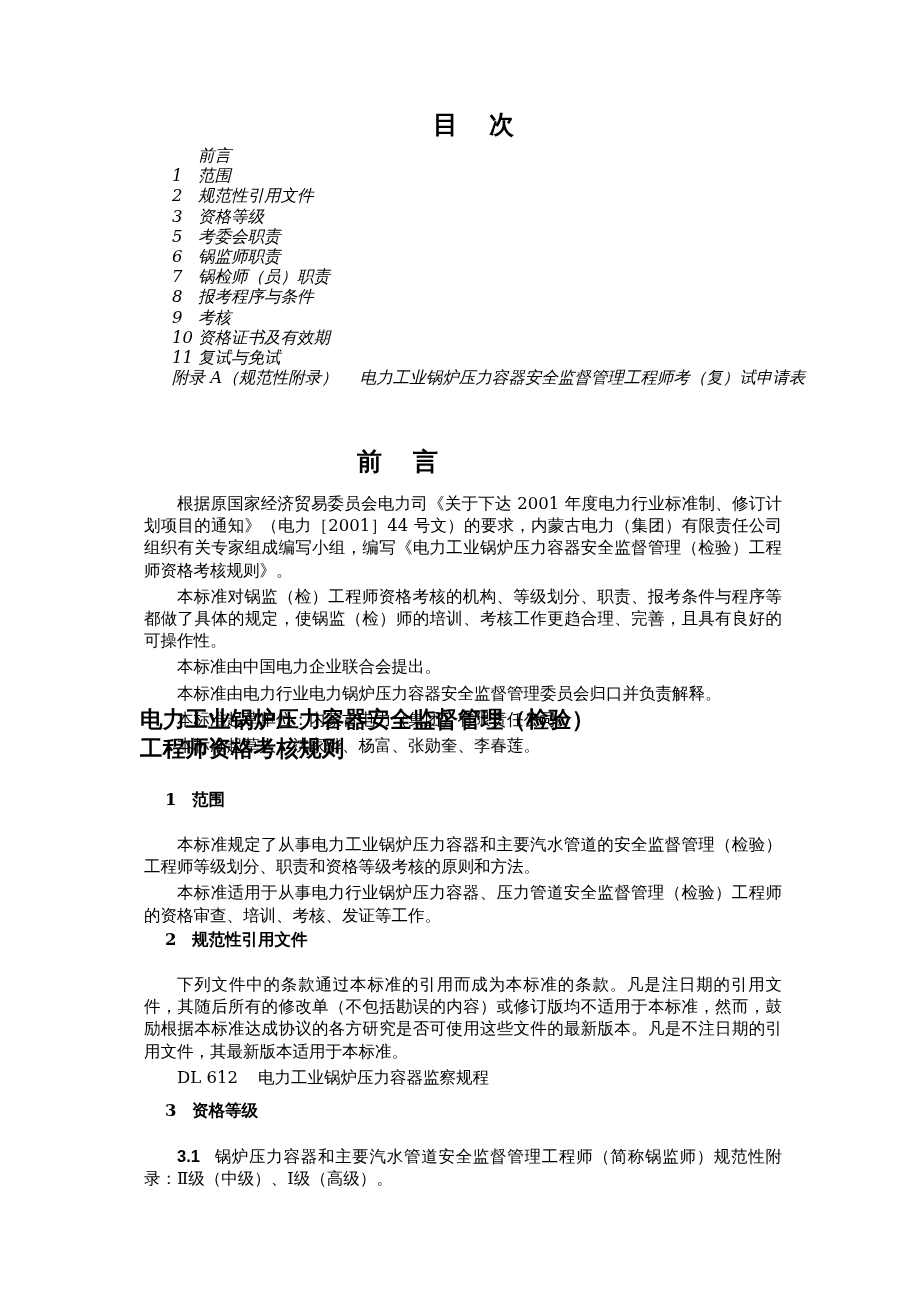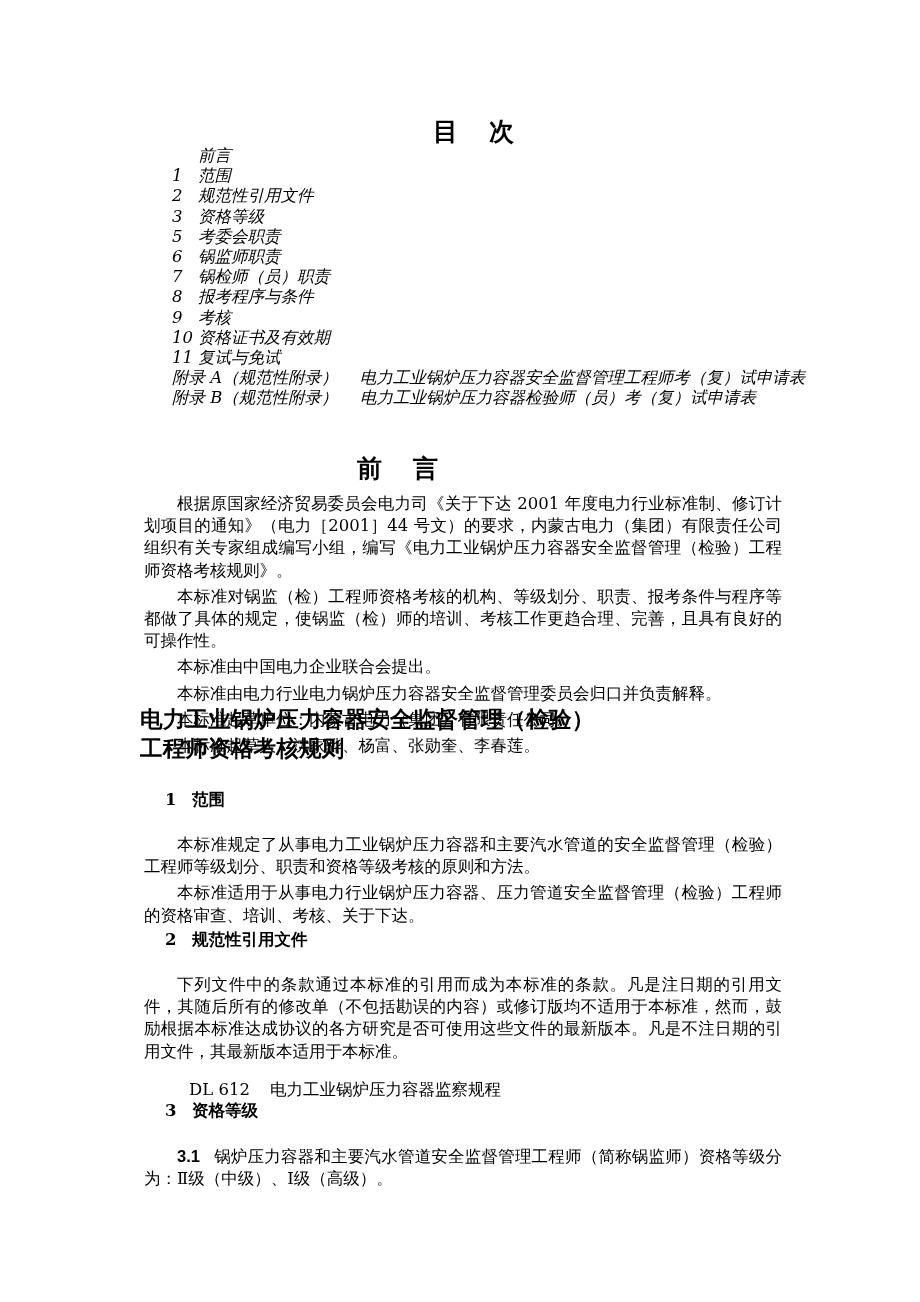--- a/index.html
+++ b/index.html
@@ -27,21 +27,21 @@
     text-align: center;
     font-family: "DejaVu Sans", "Liberation Sans", sans-serif;
     font-weight: bold;
     letter-spacing: 0.04em;
   }
 
   
   .doc-header {
     font-size: 25px;
     line-height: 34px;
-    margin: 8px;
+    margin: 1px;
     padding-left: 28px; 
   }
   .doc-header .gap { display: inline-block; width: 30px; }
 
   
   .toc {
     margin: 0;
     padding: 0;
     list-style: none;
     font-size: 16.5px;
@@ -71,21 +71,21 @@
     margin: 4px;
     font-size: 16.5px;
     line-height: 22.2px;
     text-align: justify;
     text-justify: inter-ideograph;
   }
   p.body.indent {
     text-indent: 33px;
   }
   p.ref {
-    margin: 16px;
+    margin: 4px;
     font-size: 16.5px;
     line-height: 22.2px;
     text-indent: 33px;
   }
   p.ref .ref-gap { display: inline-block; width: 20px; }
 
   
   .main-title {
     font-size: 22.5px;
     line-height: 29px;
@@ -149,21 +149,20 @@
       <li><span class="num">2</span><span>规范性引用文件</span></li>
       <li><span class="num">3</span><span>资格等级</span></li>
       <li><span class="num">5</span><span>考委会职责</span></li>
       <li><span class="num">6</span><span>锅监师职责</span></li>
       <li><span class="num">7</span><span>锅检师（员）职责</span></li>
       <li><span class="num">8</span><span>报考程序与条件</span></li>
       <li><span class="num">9</span><span>考核</span></li>
       <li><span class="num wide">10</span><span>资格证书及有效期</span></li>
       <li><span class="num wide">11</span><span>复试与免试</span></li>
       <li><span class="appendix-label">附录 A（规范性附录）</span><span class="appendix-gap"></span><span>电力工业锅炉压力容器安全监督管理工程师考（复）试申请表</span></li>
-      <li><span class="appendix-label">附录 B（规范性附录）</span><span class="appendix-gap"></span><span>电力工业锅炉压力容器检验师（员）考（复）试申请表</span></li>
     </ul>
   </div>
 
   <div class="blk" id="preface-title">
     <div class="centered-title doc-header">
       <span>前</span><span class="gap"></span><span>言</span>
     </div>
   </div>
 
   <div class="blk" id="preface-body">
@@ -179,33 +178,33 @@
     <div class="main-title">电力工业锅炉压力容器安全监督管理（检验）</div>
     <div class="main-title">工程师资格考核规则</div>
   </div>
 
   <div class="blk" id="sec1">
     <h2 class="section">
       <span class="s-num">1</span><span>范围</span>
     </h2>
     <div class="sec-gap-after-heading"></div>
     <p class="body indent">本标准规定了从事电力工业锅炉压力容器和主要汽水管道的安全监督管理（检验）工程师等级划分、职责和资格等级考核的原则和方法。</p>
-    <p class="body indent">本标准适用于从事电力行业锅炉压力容器、压力管道安全监督管理（检验）工程师的资格审查、培训、考核、关于下达。</p>
+    <p class="body indent">本标准适用于从事电力行业锅炉压力容器、压力管道安全监督管理（检验）工程师的资格审查、培训、考核、发证等工作。</p>
   </div>
 
   <div class="blk" id="sec2">
     <h2 class="section">
       <span class="s-num">2</span><span>规范性引用文件</span>
     </h2>
     <div class="sec-gap-after-heading"></div>
     <p class="body indent">下列文件中的条款通过本标准的引用而成为本标准的条款。凡是注日期的引用文件，其随后所有的修改单（不包括勘误的内容）或修订版均不适用于本标准，然而，鼓励根据本标准达成协议的各方研究是否可使用这些文件的最新版本。凡是不注日期的引用文件，其最新版本适用于本标准。</p>
     <p class="ref"><span>DL 612</span><span class="ref-gap"></span><span>电力工业锅炉压力容器监察规程</span></p>
   </div>
 
   <div class="blk" id="sec3">
     <h2 class="section">
       <span class="s-num">3</span><span>资格等级</span>
     </h2>
     <div class="sec-gap-after-heading"></div>
-    <p class="body indent"><span class="subnum">3.1</span><span class="subnum-gap"></span><span>锅炉压力容器和主要汽水管道安全监督管理工程师（简称锅监师）资格等级分为：Ⅱ级（中级）、Ⅰ级（高级）。</span></p>
+    <p class="body indent"><span class="subnum">3.1</span><span class="subnum-gap"></span><span>锅炉压力容器和主要汽水管道安全监督管理工程师（简称锅监师）规范性附录：Ⅱ级（中级）、Ⅰ级（高级）。</span></p>
   </div>
 
 </div>
 
 </body></html>

